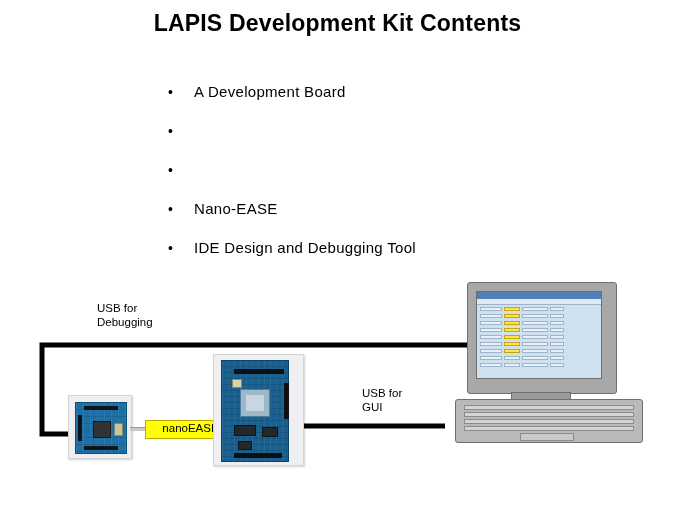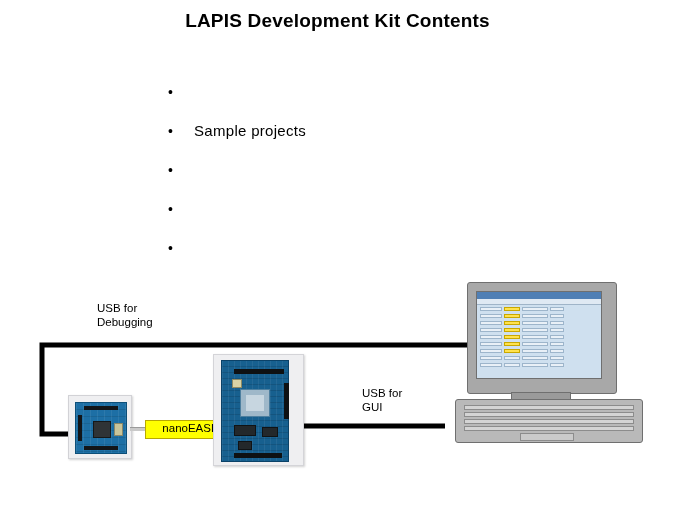--- a/index.html
+++ b/index.html
@@ -18,21 +18,21 @@
     position: relative;
     width: 675px;
     height: 506px;
   }
   .title {
     position: absolute;
     top: 10px;
     left: 0;
     width: 675px;
     text-align: center;
-    font-size: 19px;
+    font-size: 23px;
     font-weight: bold;
     color: #000000;
     letter-spacing: 0.2px;
   }
   .bullets {
     position: absolute;
     top: 82px;
     left: 168px;
     width: 420px;
   }
@@ -302,33 +302,35 @@
 </head>
 <body>
 
 <div id="slide">
 
   <div class="title">LAPIS Development Kit Contents</div>
 
   <div class="bullets">
     <div class="bullet">
       <span class="dot">•</span>
+      <span class="btext">A Development  Board</span>
     </div>
     <div class="bullet">
       <span class="dot">•</span>
-      <span class="btext">Sample projects</span>
     </div>
     <div class="bullet">
       <span class="dot">•</span>
     </div>
     <div class="bullet">
       <span class="dot">•</span>
+      <span class="btext">Nano-EASE</span>
     </div>
     <div class="bullet">
       <span class="dot">•</span>
+      <span class="btext">IDE Design and  Debugging Tool</span>
     </div>
   </div>
 
   <div class="diagram">
 
     <svg class="wires" viewBox="0 0 675 224">
 
       <polyline points="470,63 42,63 42,152 70,152" fill="none" stroke="#000000" stroke-width="5"></polyline>
 
       <polyline points="300,144 445,144" fill="none" stroke="#000000" stroke-width="5"></polyline>

